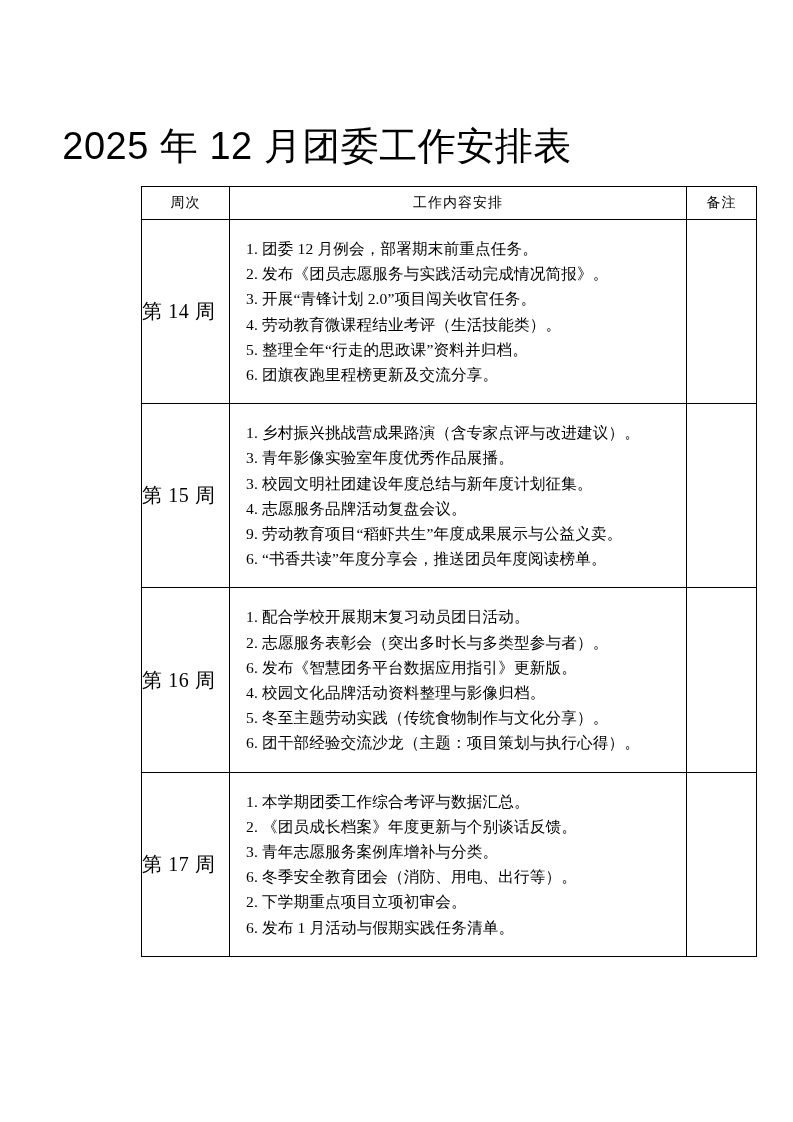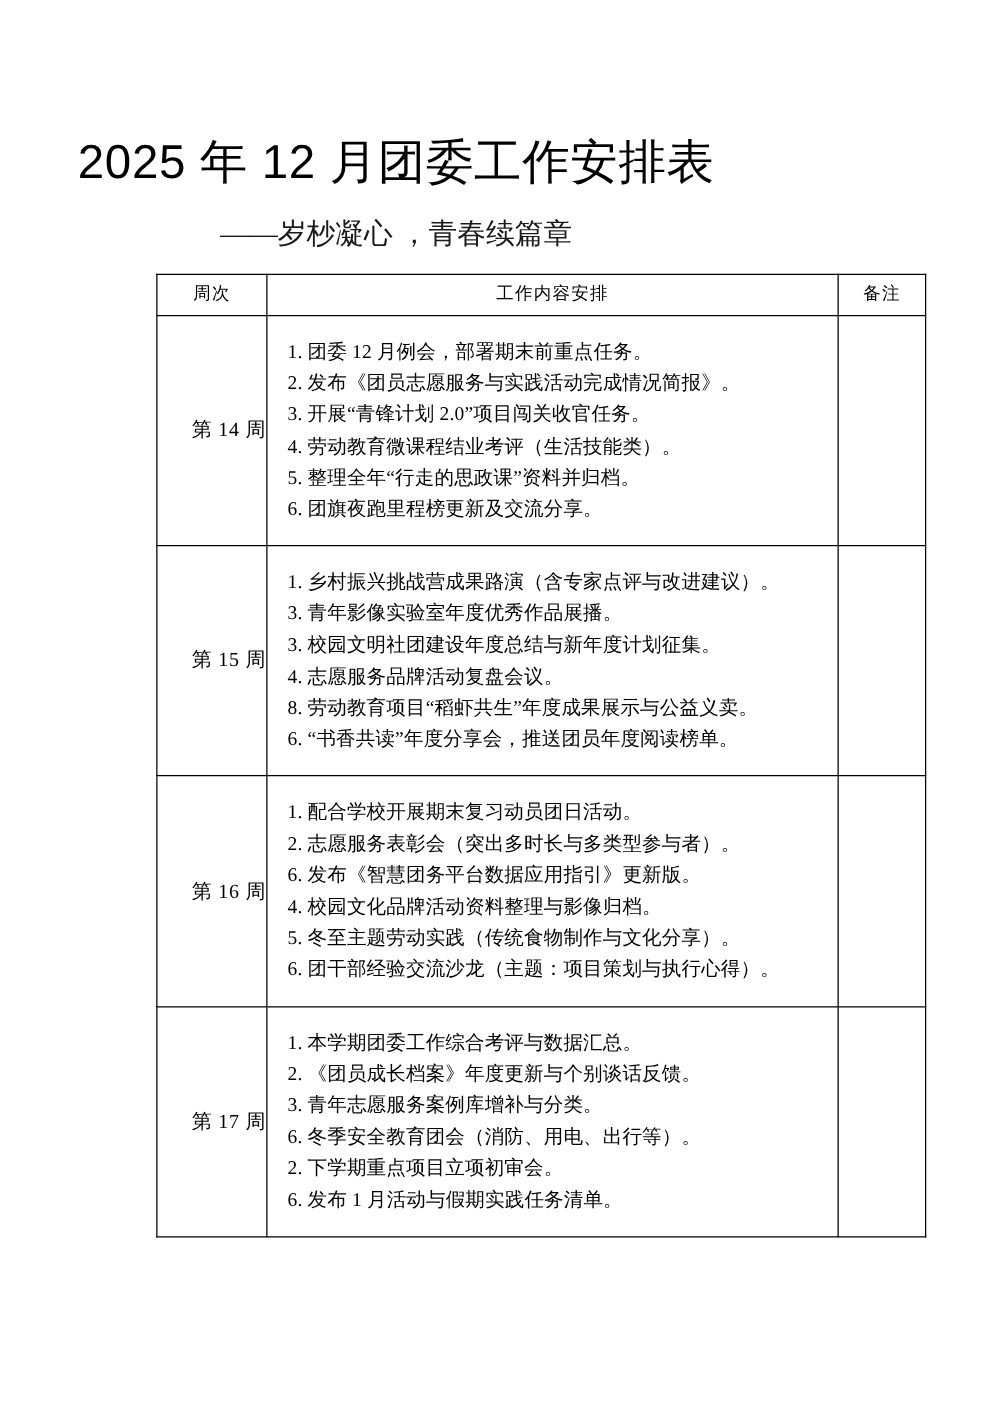--- a/index.html
+++ b/index.html
@@ -13,21 +13,21 @@
     height: 1122px;
     position: relative;
     font-family: "Liberation Serif", "DejaVu Serif", serif;
     color: #000000;
     overflow: hidden;
   }
   .page {
     width: 634px;
     height: 1122px;
     box-sizing: border-box;
-    padding: 0;
+    padding: 16px;
     position: relative;
   }
 
   
   .title-block {
     padding-top: 107px;
     text-align: center;
   }
   .doc-title {
     font-family: "Liberation Sans", "DejaVu Sans", sans-serif;
@@ -76,22 +76,22 @@
     text-align: center;
     font-weight: 400;
     font-size: 14px;
     height: 32px;
     line-height: 32px;
     letter-spacing: 1px;
     margin-top: 35px;
   }
 
   td.week-cell {
-    text-align: right;
-    font-size: 16px;
+    text-align: left;
+    font-size: 20px;
     letter-spacing: 0.6px;
     white-space: nowrap;
   }
   td.note-cell { }
 
   td.body-cell {
     padding: 5px 4px 6px 6px;
     vertical-align: top;
   }
   ol.task-list {
@@ -110,21 +110,20 @@
     word-break: break-all;
   }
 </style>
 </head>
 <body>
 
 <div class="page">
 
   <div class="title-block">
     <h1 class="doc-title">2025 年 12 月团委工作安排表</h1>
-    <p class="doc-subtitle">——岁杪凝心 ，青春续篇章</p>
   </div>
 
   <div class="table-wrap">
     <table class="schedule">
       <colgroup>
         <col class="c-week">
         <col class="c-body">
         <col class="c-note">
       </colgroup>
       <thead>
@@ -150,21 +149,21 @@
             <td class="note-cell"></td>
           </tr>
           <tr>
             <td class="week-cell">第 15 周</td>
             <td class="body-cell">
               <ol class="task-list">
                 <li>1. 乡村振兴挑战营成果路演（含专家点评与改进建议）。</li>
                 <li>3. 青年影像实验室年度优秀作品展播。</li>
                 <li>3. 校园文明社团建设年度总结与新年度计划征集。</li>
                 <li>4. 志愿服务品牌活动复盘会议。</li>
-                <li>8. 劳动教育项目“稻虾共生”年度成果展示与公益义卖。</li>
+                <li>9. 劳动教育项目“稻虾共生”年度成果展示与公益义卖。</li>
                 <li>6. “书香共读”年度分享会，推送团员年度阅读榜单。</li>
               </ol>
             </td>
             <td class="note-cell"></td>
           </tr>
           <tr>
             <td class="week-cell">第 16 周</td>
             <td class="body-cell">
               <ol class="task-list">
                 <li>1. 配合学校开展期末复习动员团日活动。</li>

